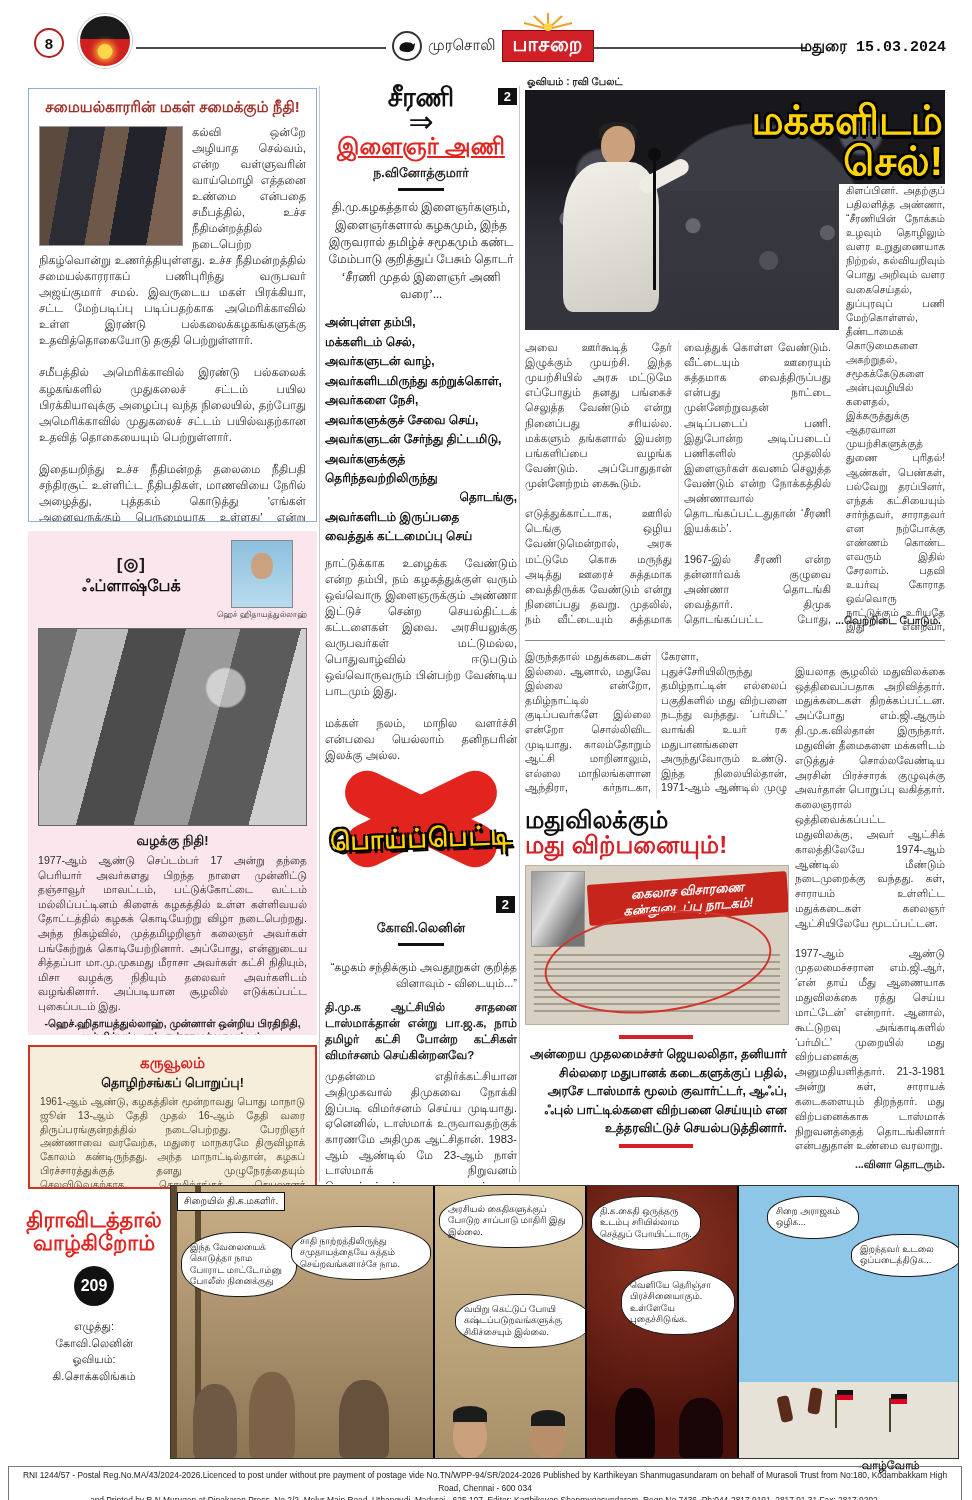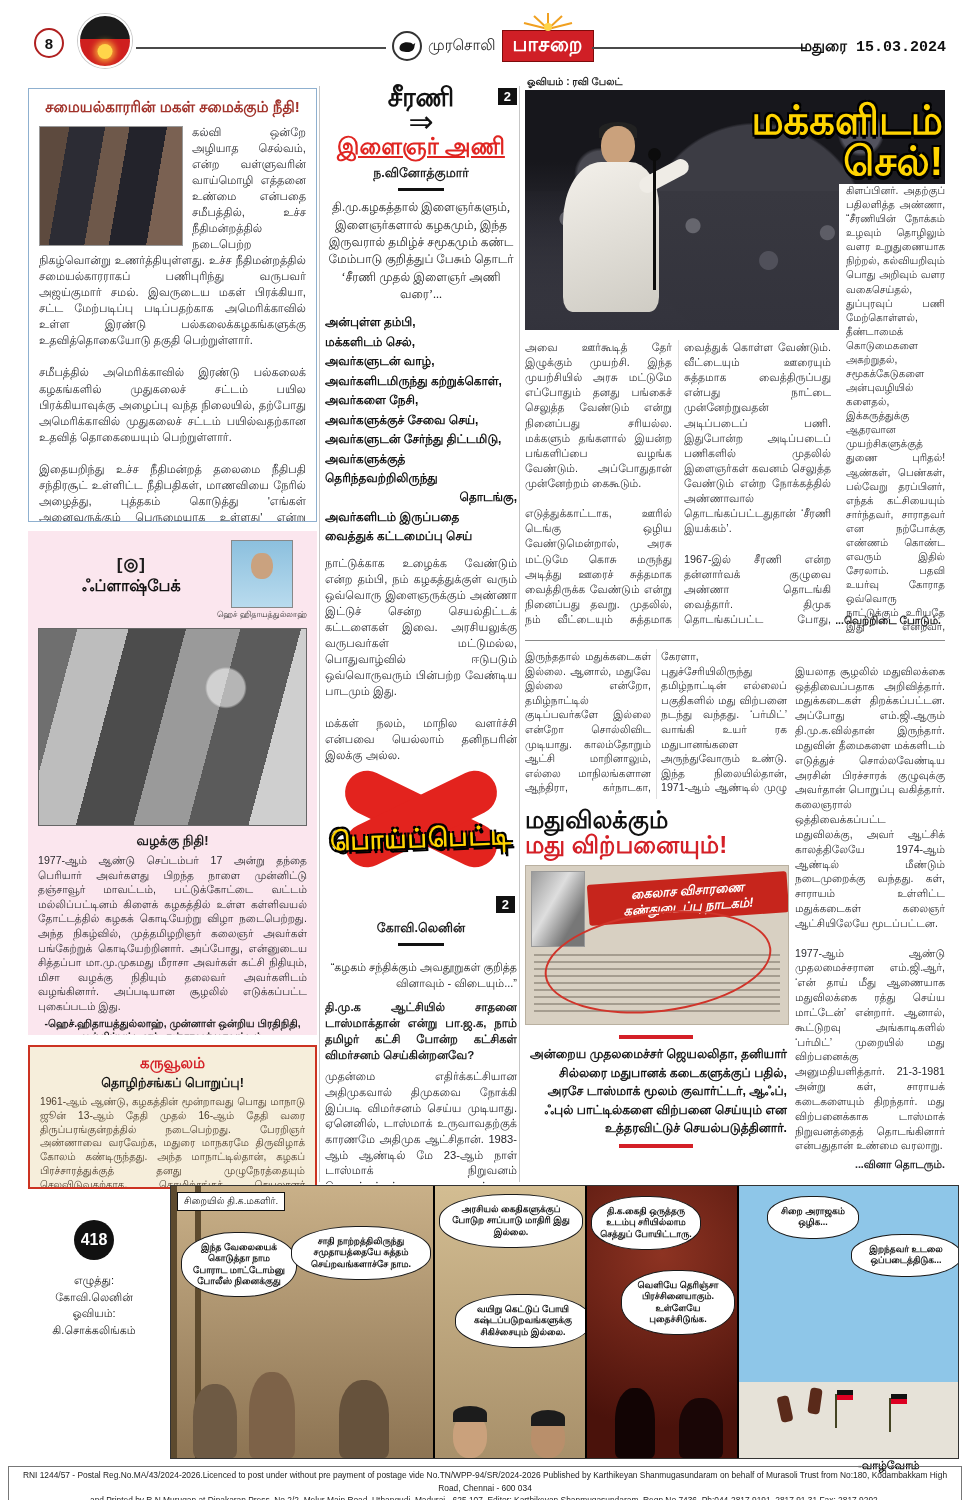--- a/index.html
+++ b/index.html
@@ -154,21 +154,21 @@
   .panel{position:relative;height:100%;overflow:hidden;}
   .p1{width:262px;background:linear-gradient(180deg,#c9b088,#8d7453);}
   .p1 .bars{position:absolute;left:0;top:0;width:48px;height:100%;
      background:repeating-linear-gradient(90deg,#5d4a2e 0 6px,transparent 6px 24px);}
   .p2{width:150px;background:linear-gradient(180deg,#d3bd92,#a8906a);}
   .p3{width:150px;background:radial-gradient(circle at 50% 25%,#8d3322,#4a120b 80%);}
   .p4{width:219px;background:linear-gradient(180deg,#8ec6e8 0 72%,#e6e2d8 72% 100%);}
   .cap-box{position:absolute;left:6px;top:6px;background:#fff;border:1px solid #111;
      font-size:9.5px;padding:2px 6px;color:#111;}
   .bub{position:absolute;background:#fff;border:1.5px solid #1a1a1a;border-radius:46%;
-     padding:9px 8px;font-size:9px;line-height:1.25;text-align:center;color:#111;font-weight:bold;}
+     padding:9px 8px;font-size:9px;line-height:1.25;text-align:left;color:#111;}
   .fig{position:absolute;border-radius:45% 45% 10% 10%;}
   .f-women1{left:22px;bottom:0;width:44px;height:74px;background:#6e5a44;}
   .f-women2{left:78px;bottom:0;width:46px;height:86px;background:#7d6248;}
   .f-sweep{left:168px;bottom:0;width:50px;height:78px;background:#66523c;}
   .f-head1{left:18px;bottom:0;width:34px;height:44px;background:#caa17c;border-radius:45%;}
   .f-head1::before,.f-head2::before{content:"";position:absolute;left:0;top:-8px;width:100%;height:16px;
      border-radius:50% 50% 0 0;background:#1c1c1c;}
   .f-head2{left:96px;bottom:0;width:34px;height:40px;background:#b98f6b;border-radius:45%;}
   .f-sil1{left:28px;bottom:0;width:40px;height:70px;background:#120404;}
   .f-sil2{left:92px;bottom:0;width:44px;height:60px;background:#1a0606;}
@@ -351,21 +351,24 @@
       <div class="md-right">
         <span>இயலாத சூழலில் மதுவிலக்கை ஒத்திவைப்பதாக அறிவித்தார். மதுக்கடைகள் திறக்கப்பட்டன. அப்போது எம்.ஜி.ஆரும் தி.மு.க.வில்தான் இருந்தார். மதுவின் தீமைகளை மக்களிடம் எடுத்துச் சொல்லவேண்டிய அரசின் பிரச்சாரக் குழுவுக்கு அவர்தான் பொறுப்பு வகித்தார். கலைஞரால் ஒத்திவைக்கப்பட்ட மதுவிலக்கு, அவர் ஆட்சிக் காலத்திலேயே 1974-ஆம் ஆண்டில் மீண்டும் நடைமுறைக்கு வந்தது. கள், சாராயம் உள்ளிட்ட மதுக்கடைகள் கலைஞர் ஆட்சியிலேயே மூடப்பட்டன.
 
 1977-ஆம் ஆண்டு முதலமைச்சரான எம்.ஜி.ஆர், ‘என் தாய் மீது ஆணையாக மதுவிலக்கை ரத்து செய்ய மாட்டேன்’ என்றார். ஆனால், கூட்டுறவு அங்காடிகளில் ‘பர்மிட்’ முறையில் மது விற்பனைக்கு அனுமதியளித்தார். 21-3-1981 அன்று கள், சாராயக் கடைகளையும் திறந்தார். மது விற்பனைக்காக டாஸ்மாக் நிறுவனத்தைத் தொடங்கினார் என்பதுதான் உண்மை வரலாறு.</span>
         <span class="md-end">...வினா தொடரும்.</span>
       </div>
     </div>
   </section>
 
   <div class="comic-head">
-    <div class="ch-num">418</div>
+    <div class="ch-title">
+      <span>திராவிடத்தால்</span><br><span>வாழ்கிறோம்</span>
+    </div>
+    <div class="ch-num">209</div>
     <div class="ch-cred" style="white-space:pre-line;">எழுத்து:
 கோவி.லெனின்
 ஓவியம்:
 கி.சொக்கலிங்கம்</div>
   </div>
 
   <div class="strip">
     <div class="panel p1">
       <div class="bars"></div>
       <div class="cap-box">சிறையில் தி.க.மகளிர்.</div>

